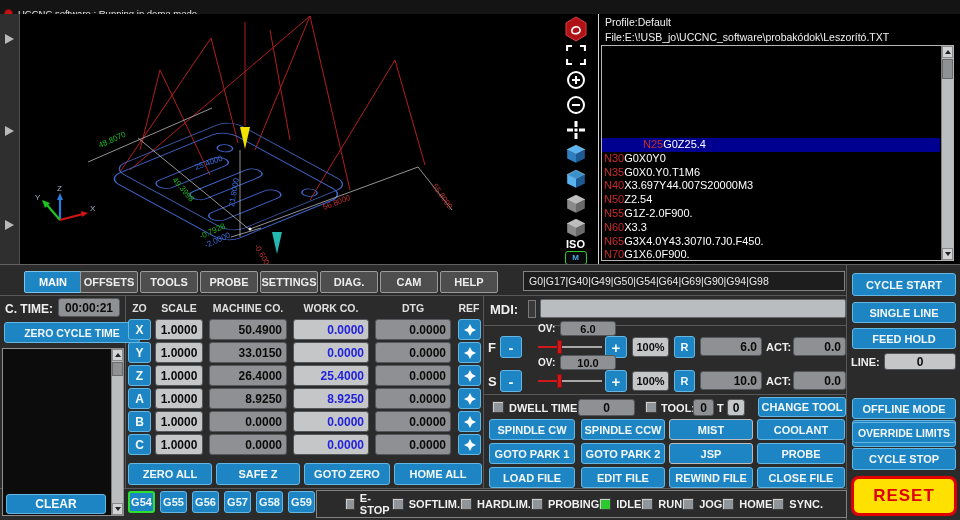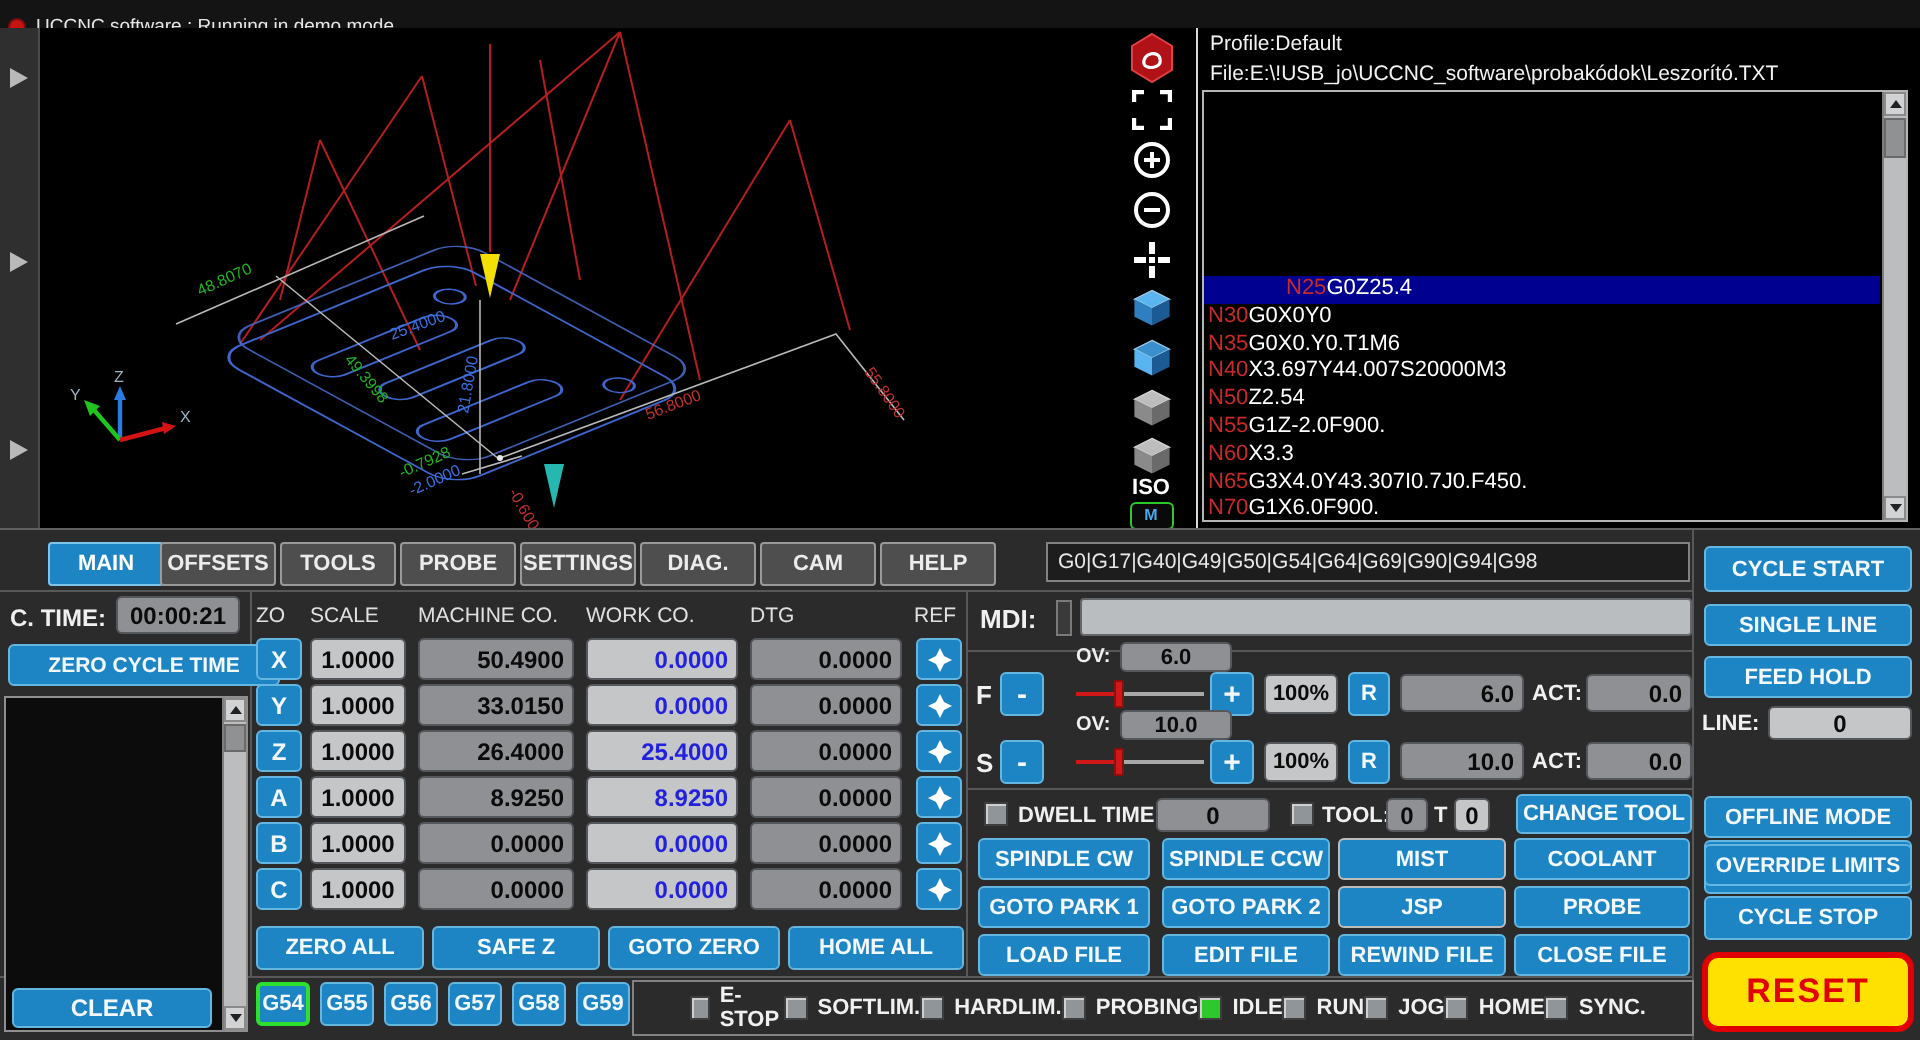--- a/index.html
+++ b/index.html
@@ -56,21 +56,21 @@
   .btn-blue.gray-bd { border-color:#bcbcbc; }
   .box-dark { position:absolute; background:#8f9093; border:1px solid #54575b; border-radius:3px; color:#0b0b0b;
               font-weight:bold; font-size:12px; display:flex; align-items:center; justify-content:flex-end; padding:0 4px; }
   .box-light { position:absolute; background:#c4c6c8; border:1px solid #54575b; border-radius:3px; color:#0b0b0b;
                font-weight:bold; font-size:12px; display:flex; align-items:center; justify-content:flex-end; padding:0 4px; }
   .box-center { justify-content:center; }
   .blue-text { color:#2222dd; }
   .lbl { position:absolute; color:#f0f0f0; font-weight:bold; font-size:11px; white-space:nowrap; }
 
   
-  .dro-head { position:absolute; color:#e0e0e0; font-size:10.5px; font-weight:normal; text-align:left; }
+  .dro-head { position:absolute; color:#e0e0e0; font-size:10.5px; font-weight:bold; text-align:center; }
   .axis-btn { width:23px; height:21px; font-size:12px; }
   .ref-btn { width:23px; height:21px; }
 
   
   #statusbox { position:absolute; left:316px; top:225px; width:531px; height:28px; border:1px solid #828282;
                display:flex; align-items:center; justify-content:space-between; padding:0 28px; }
   .led-item { display:flex; align-items:center; gap:5px; color:#f0f0f0; font-size:11px; font-weight:bold; }
   .led { width:12px; height:12px; background:#90959a; border:1px solid #3e3e3e; box-shadow:inset 1px 1px 0 #cfcfcf; }
   .led.on { background:#2dc82d; }
 

